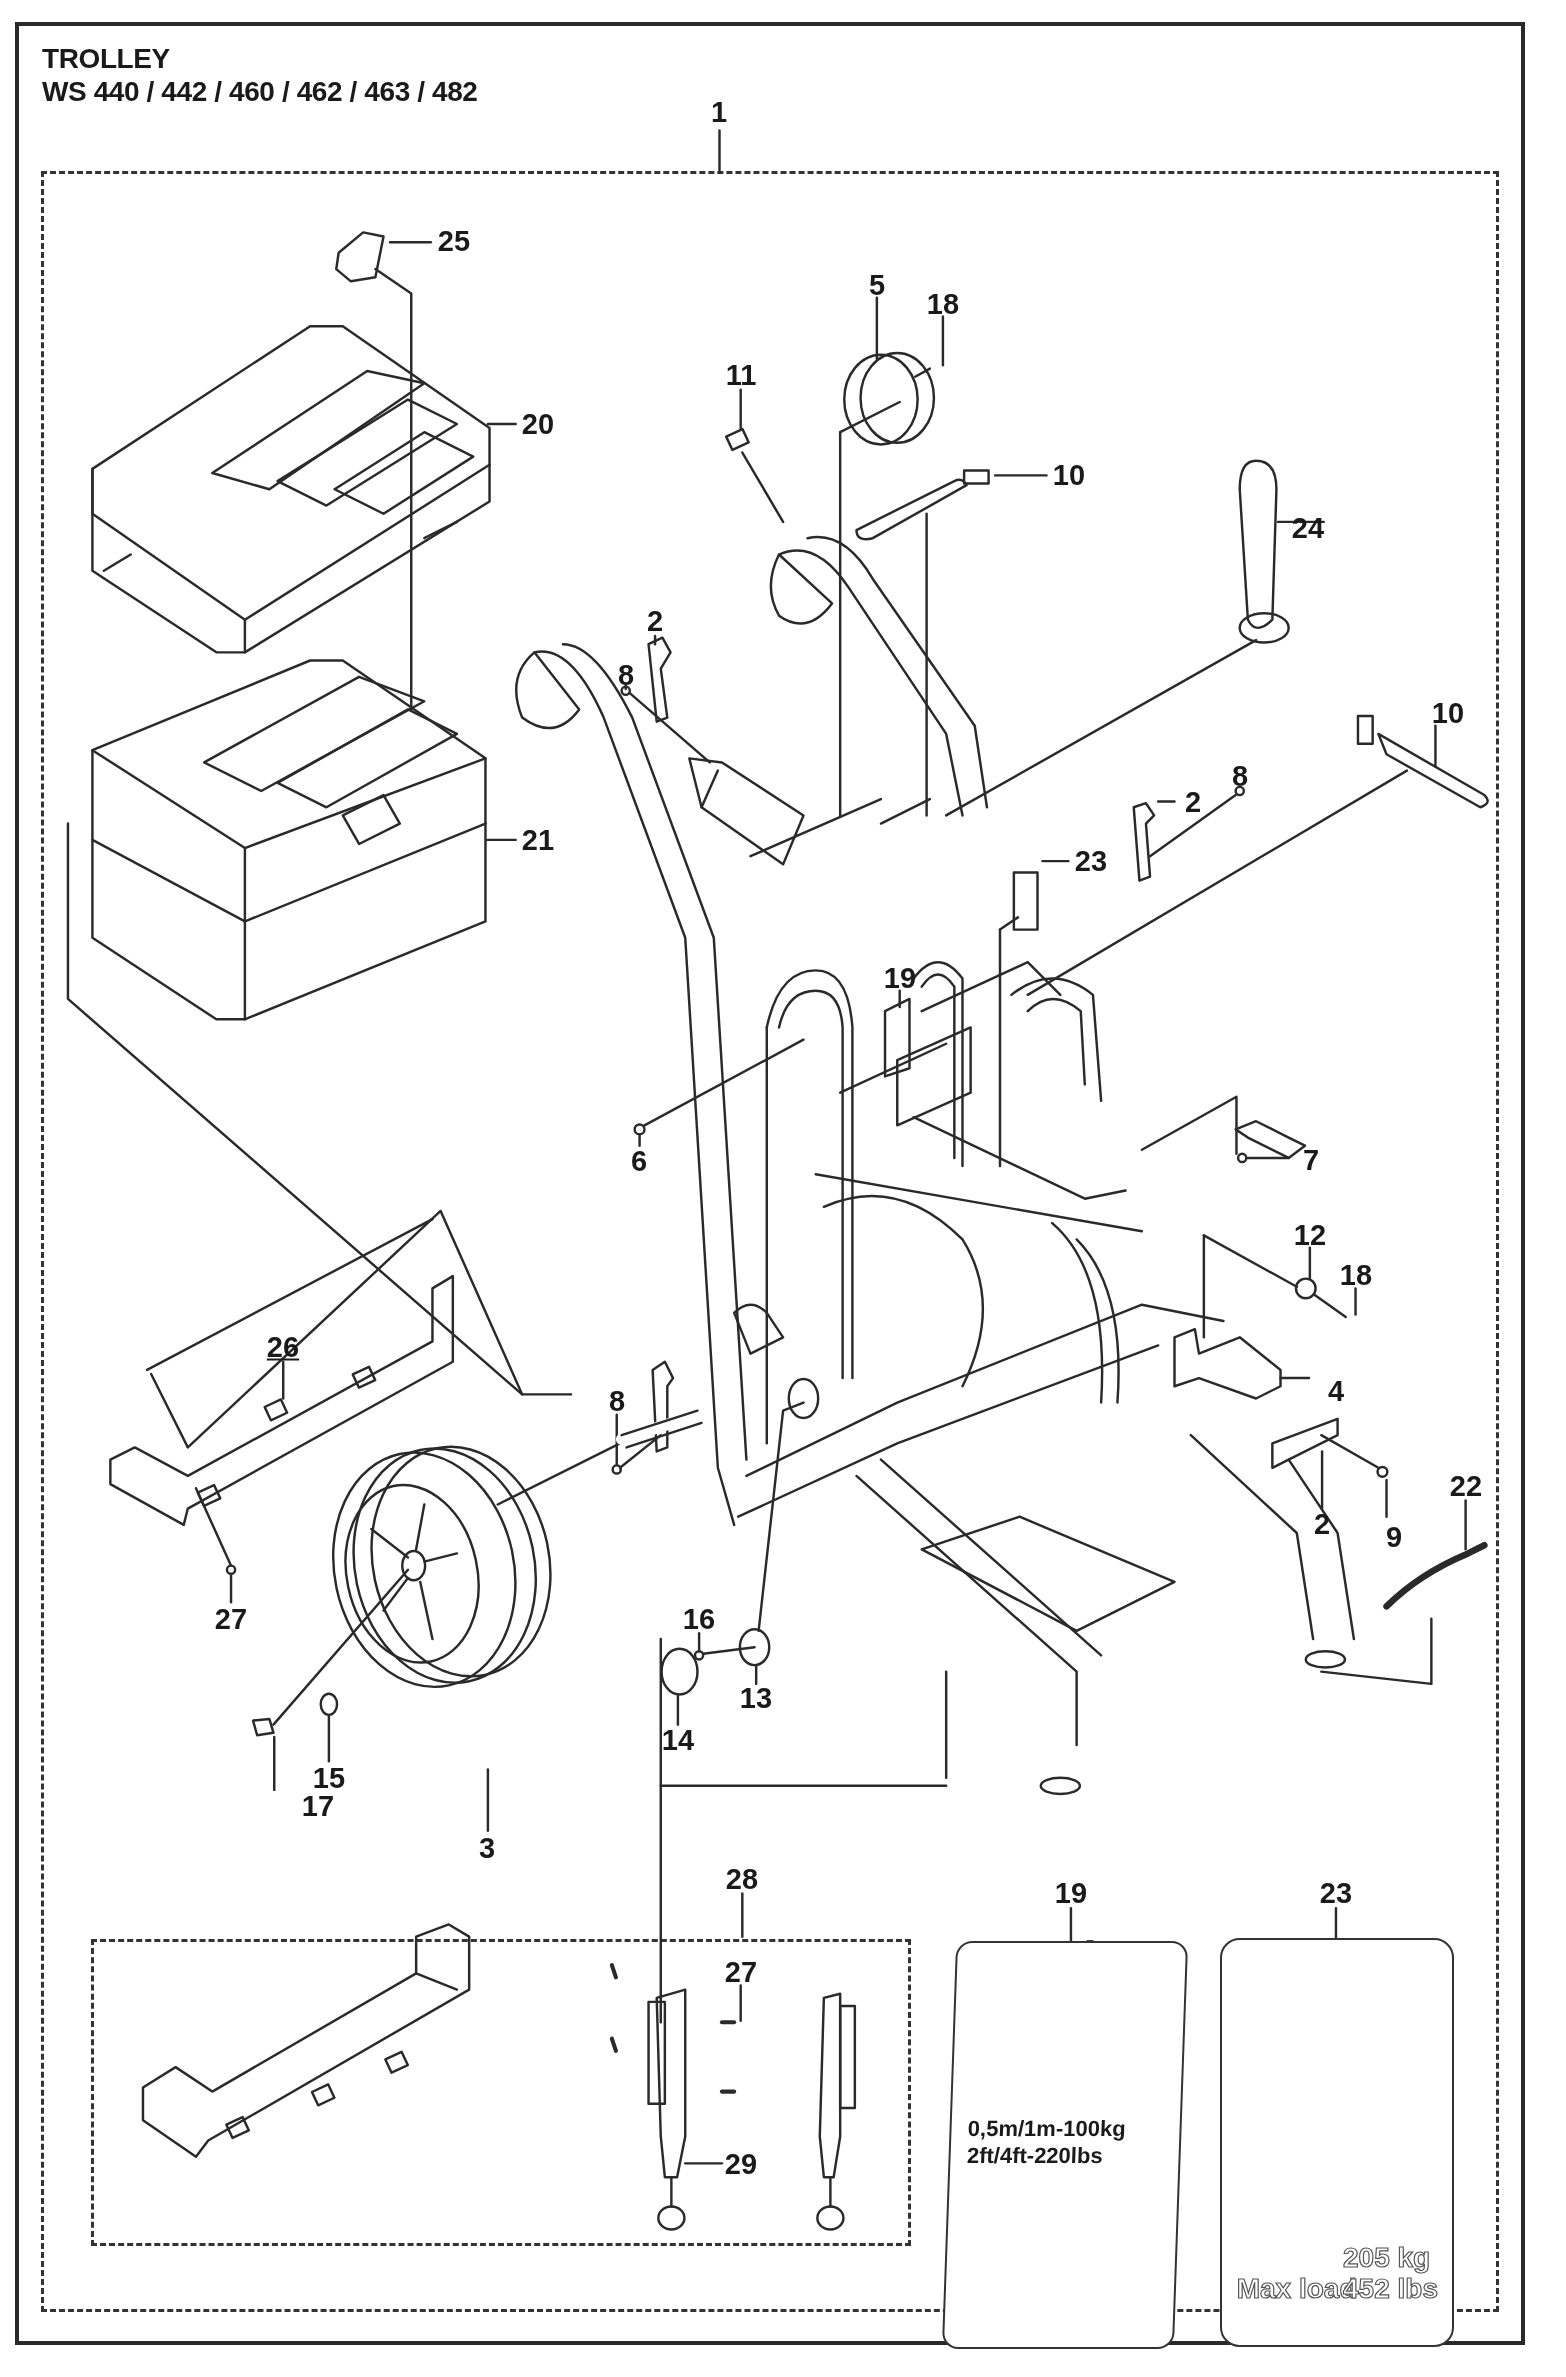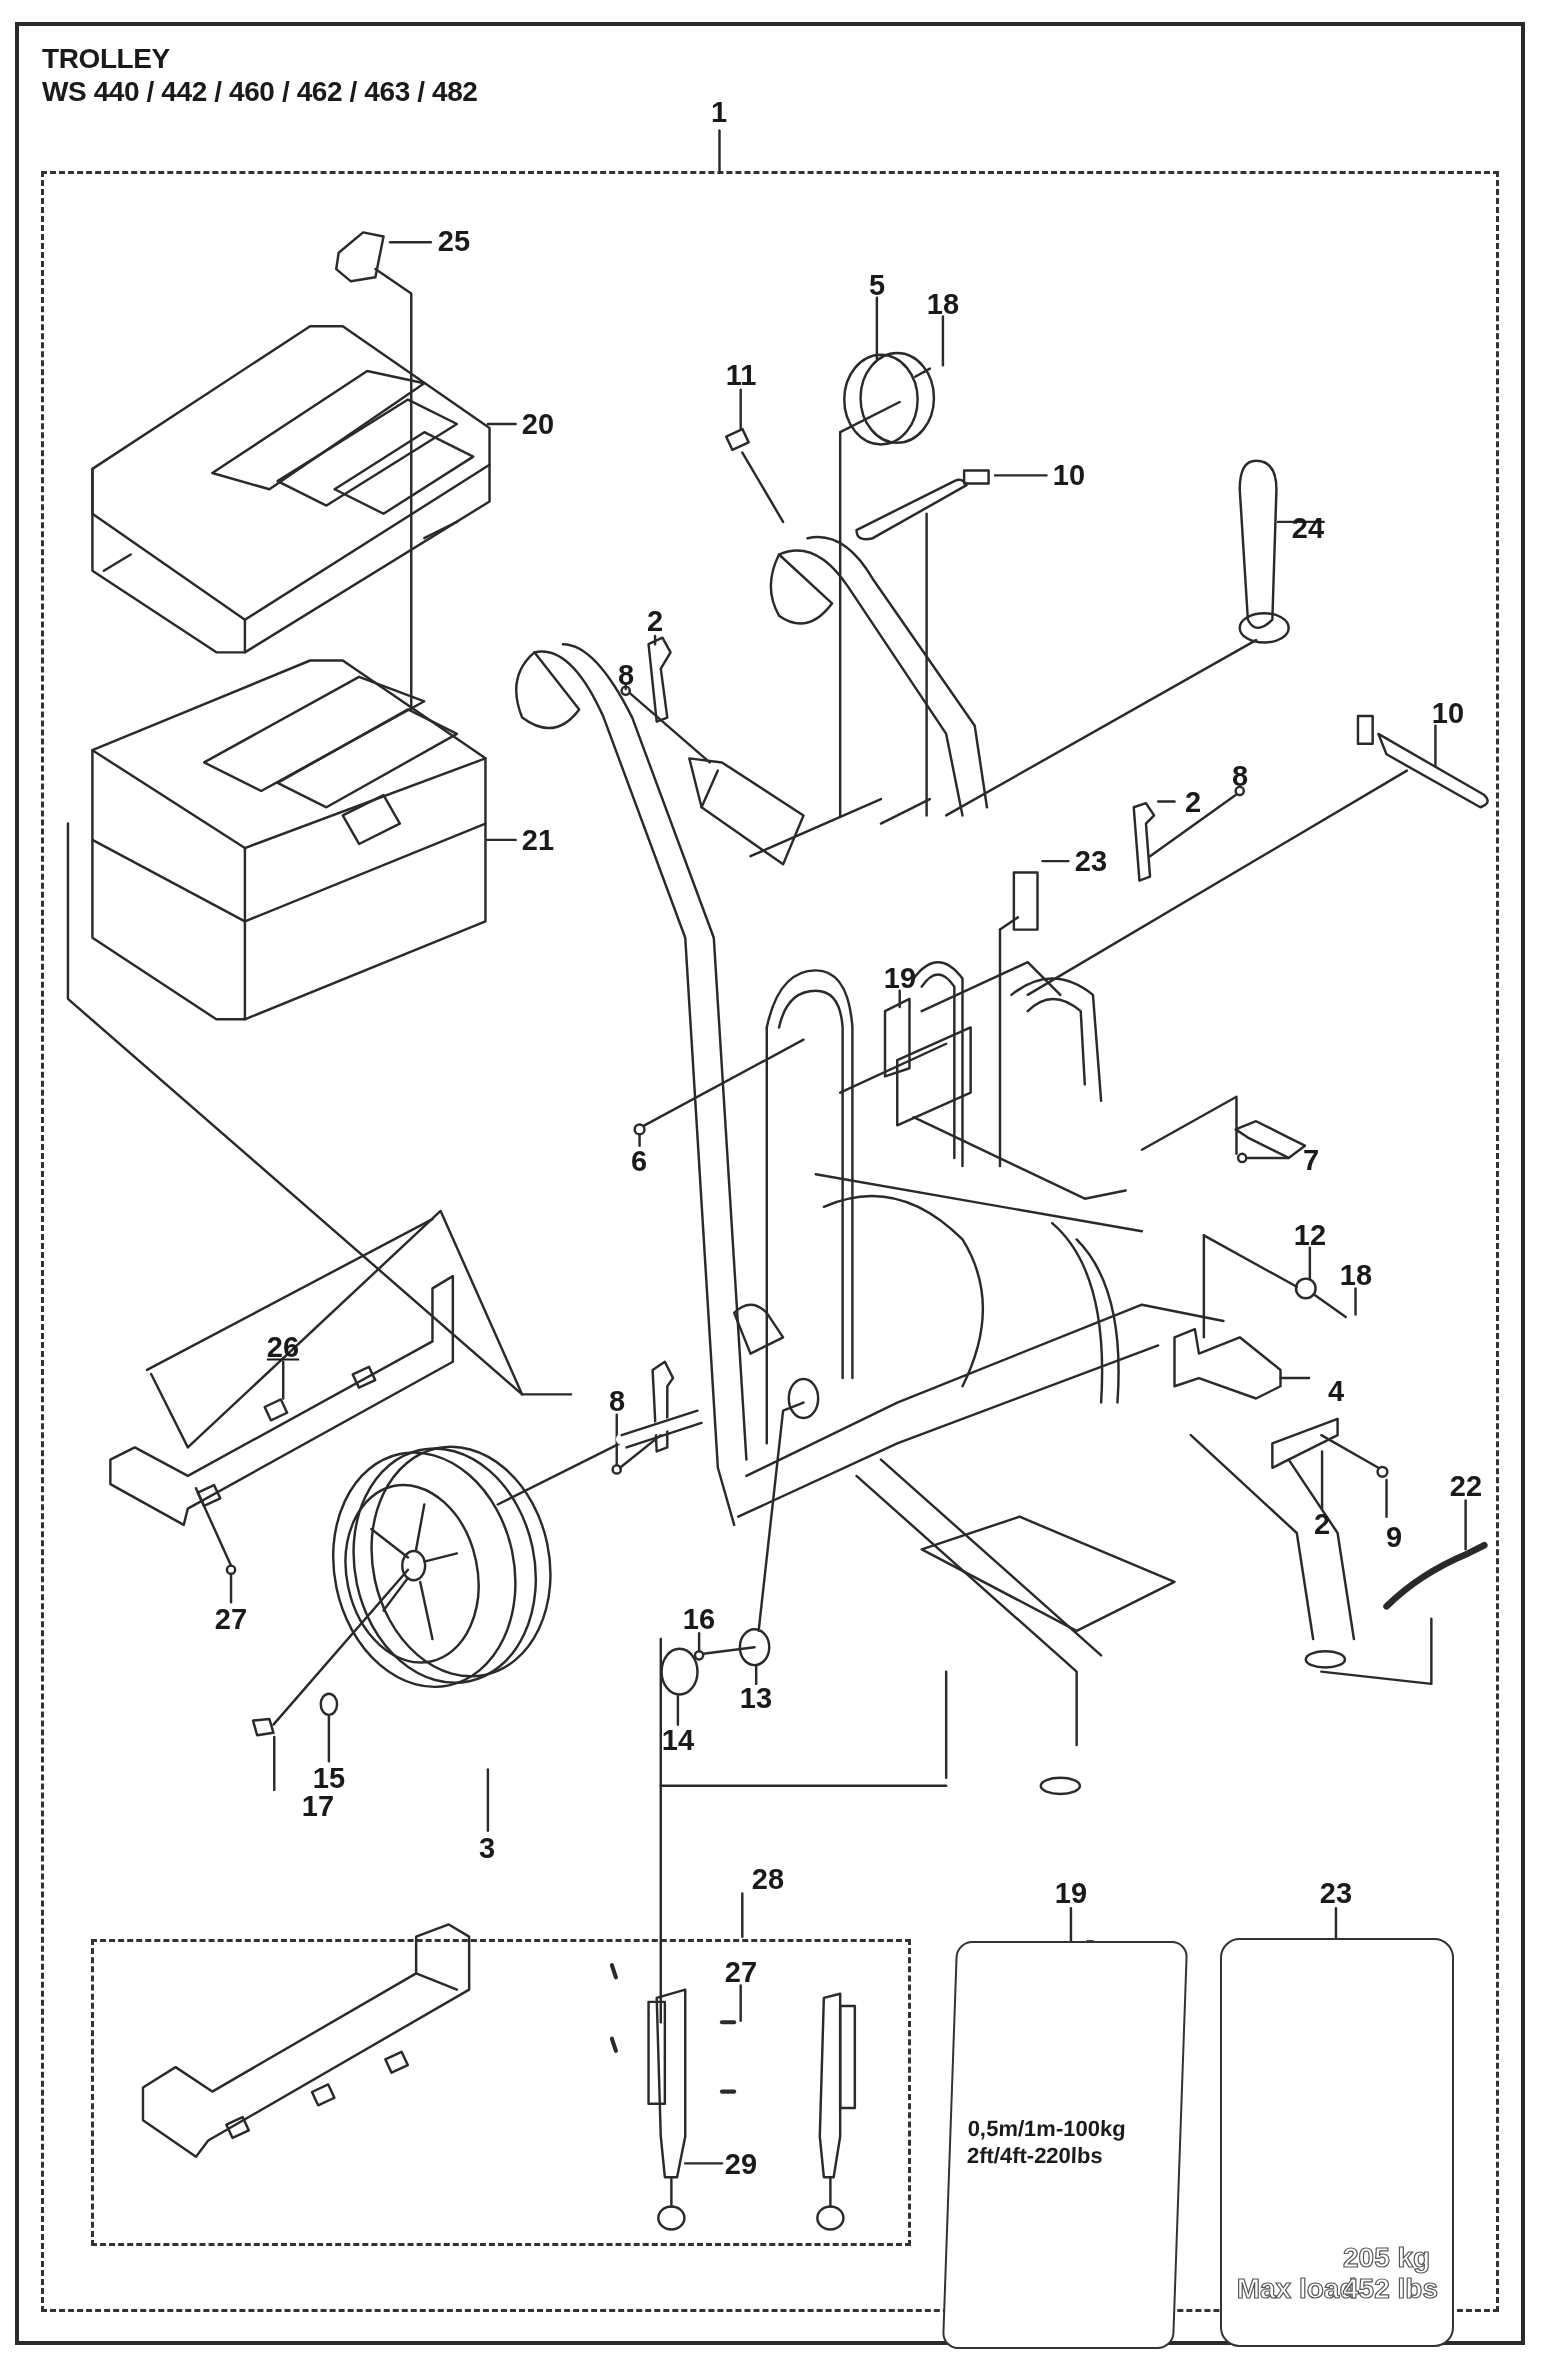--- a/index.html
+++ b/index.html
@@ -323,18 +323,18 @@
 <div class="callout" data-name="callout-2c" style="left:1322px; top:1524px;">2</div>
 <div class="callout" data-name="callout-9" style="left:1394px; top:1537px;">9</div>
 <div class="callout" data-name="callout-22" style="left:1466px; top:1486px;">22</div>
 <div class="callout" data-name="callout-27" style="left:231px; top:1619px;">27</div>
 <div class="callout" data-name="callout-16" style="left:699px; top:1619px;">16</div>
 <div class="callout" data-name="callout-13" style="left:756px; top:1698px;">13</div>
 <div class="callout" data-name="callout-14" style="left:678px; top:1740px;">14</div>
 <div class="callout" data-name="callout-15" style="left:329px; top:1778px;">15</div>
 <div class="callout" data-name="callout-17" style="left:274px; top:1806px;margin-left:44px;">17</div>
 <div class="callout" data-name="callout-3" style="left:487px; top:1848px;">3</div>
-<div class="callout" data-name="callout-28" style="left:768px; top:1879px;">28</div>
+<div class="callout" data-name="callout-28" style="left:742px; top:1879px;">28</div>
 <div class="callout" data-name="callout-27b" style="left:741px; top:1972px;">27</div>
 <div class="callout" data-name="callout-29" style="left:741px; top:2164px;">29</div>
 <div class="callout" data-name="callout-19b" style="left:1071px; top:1893px;">19</div>
 <div class="callout" data-name="callout-23b" style="left:1336px; top:1893px;">23</div>
 
 
 </body></html>

